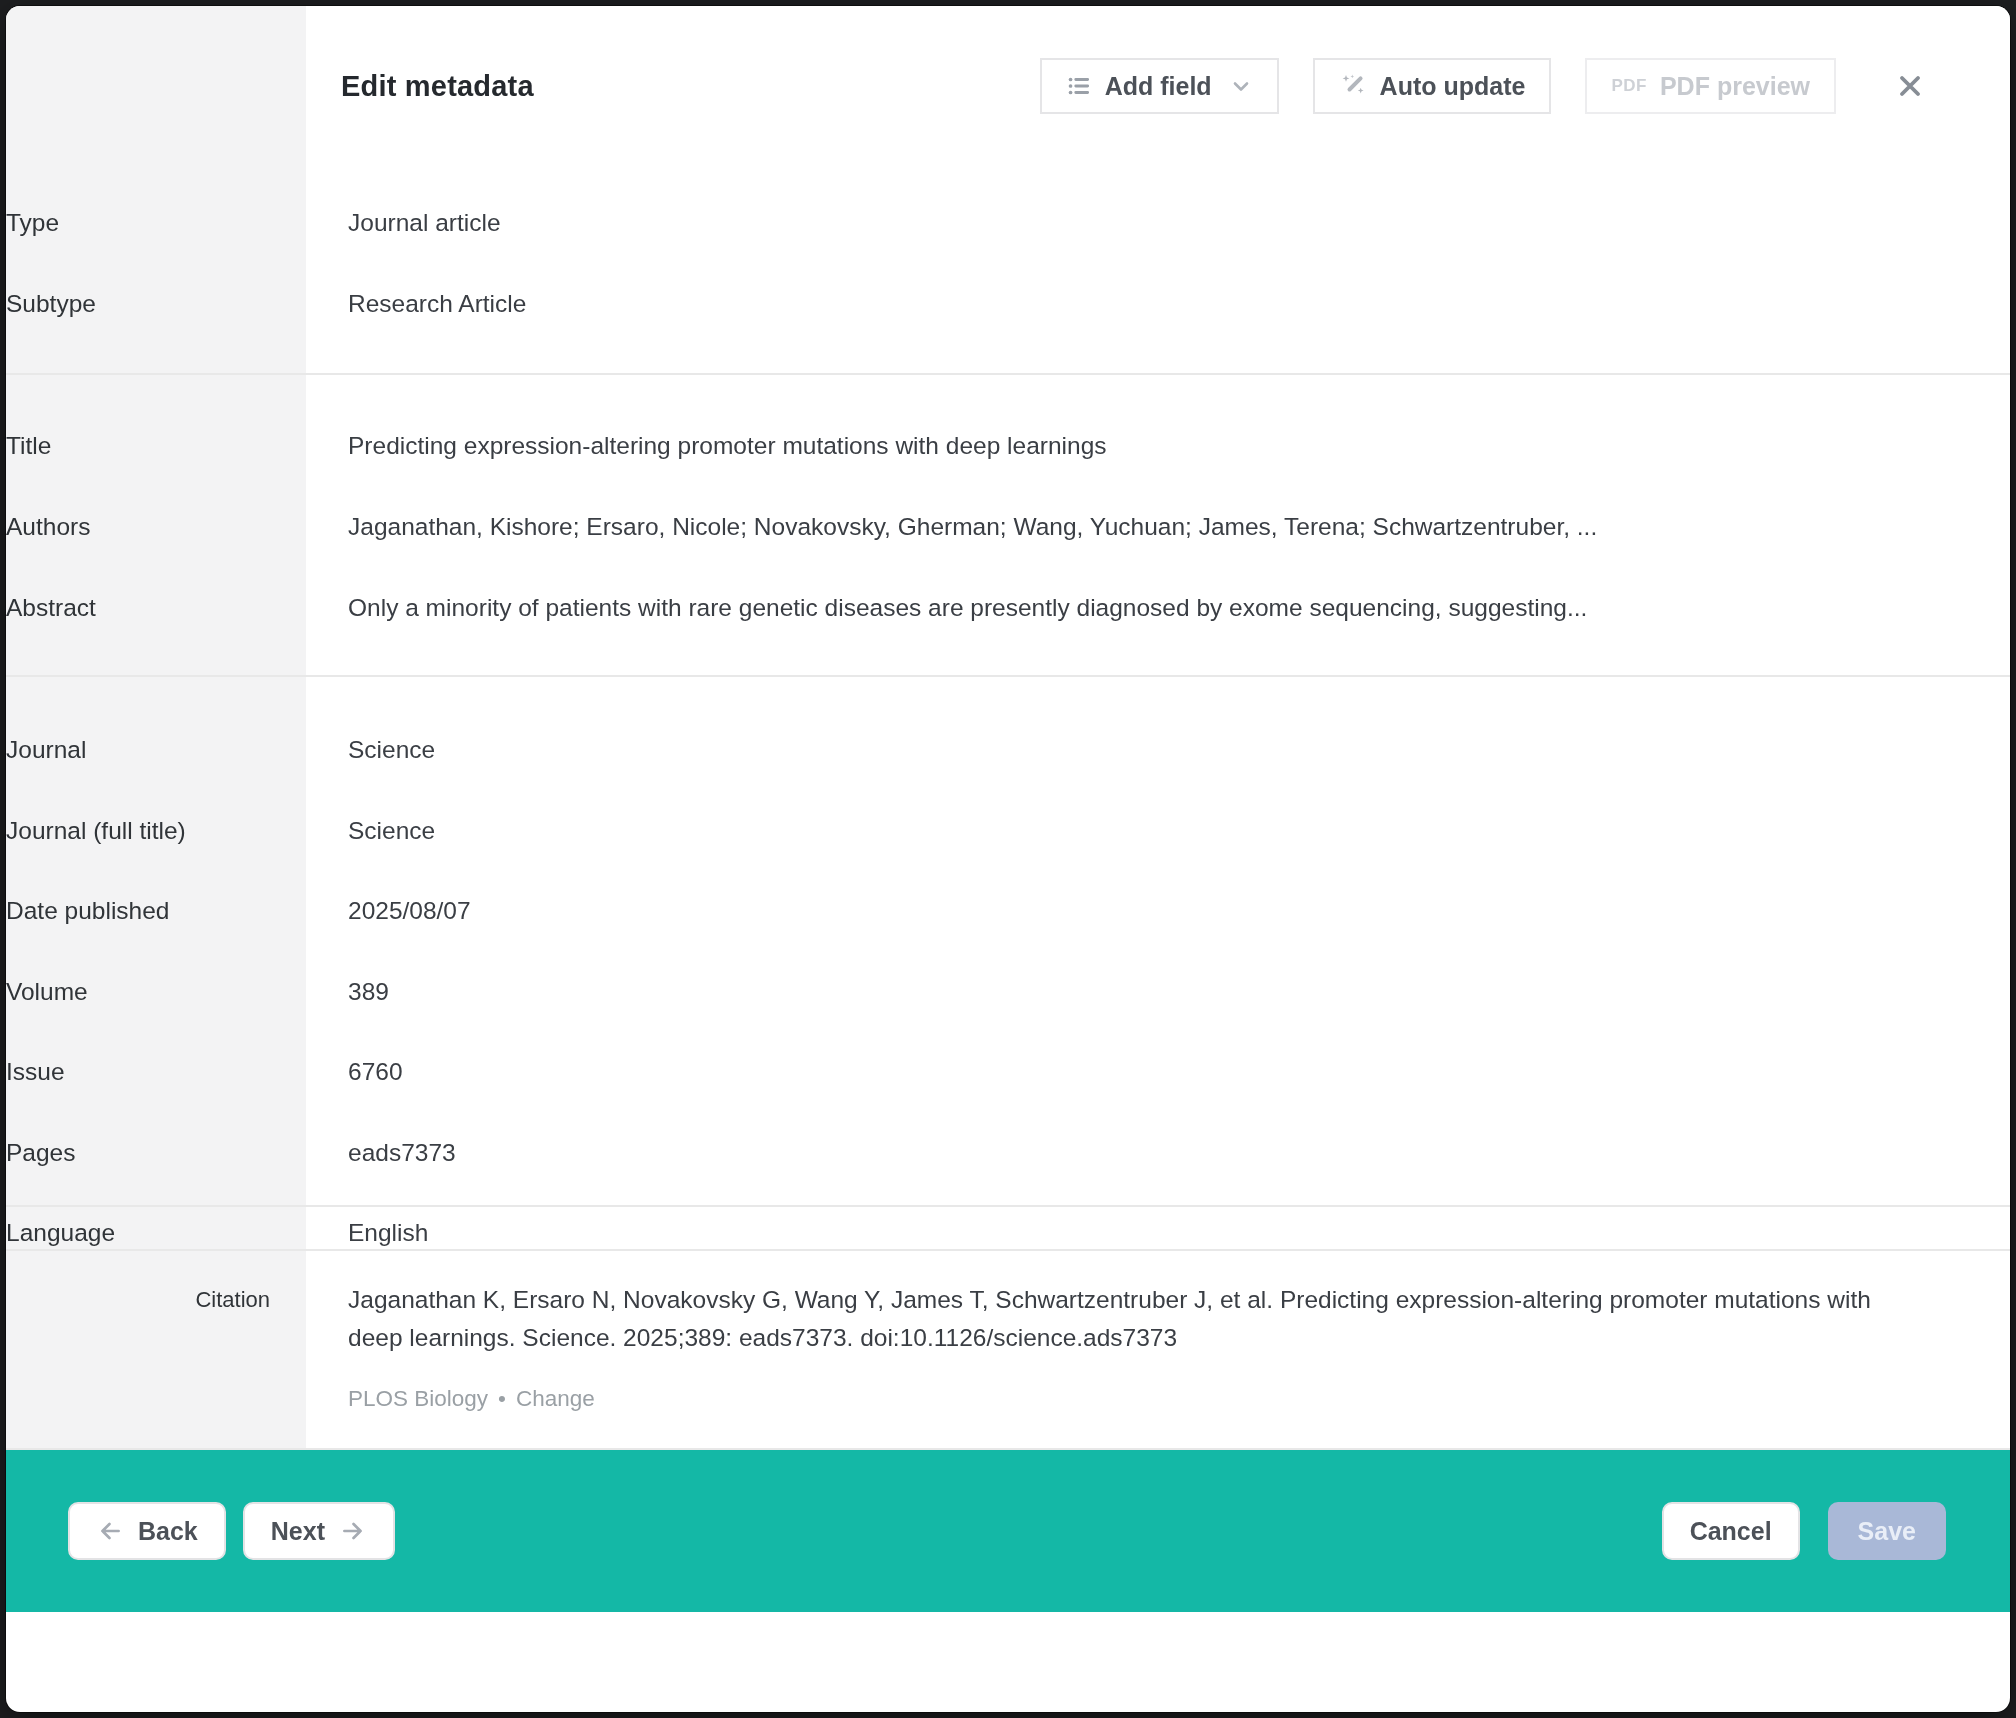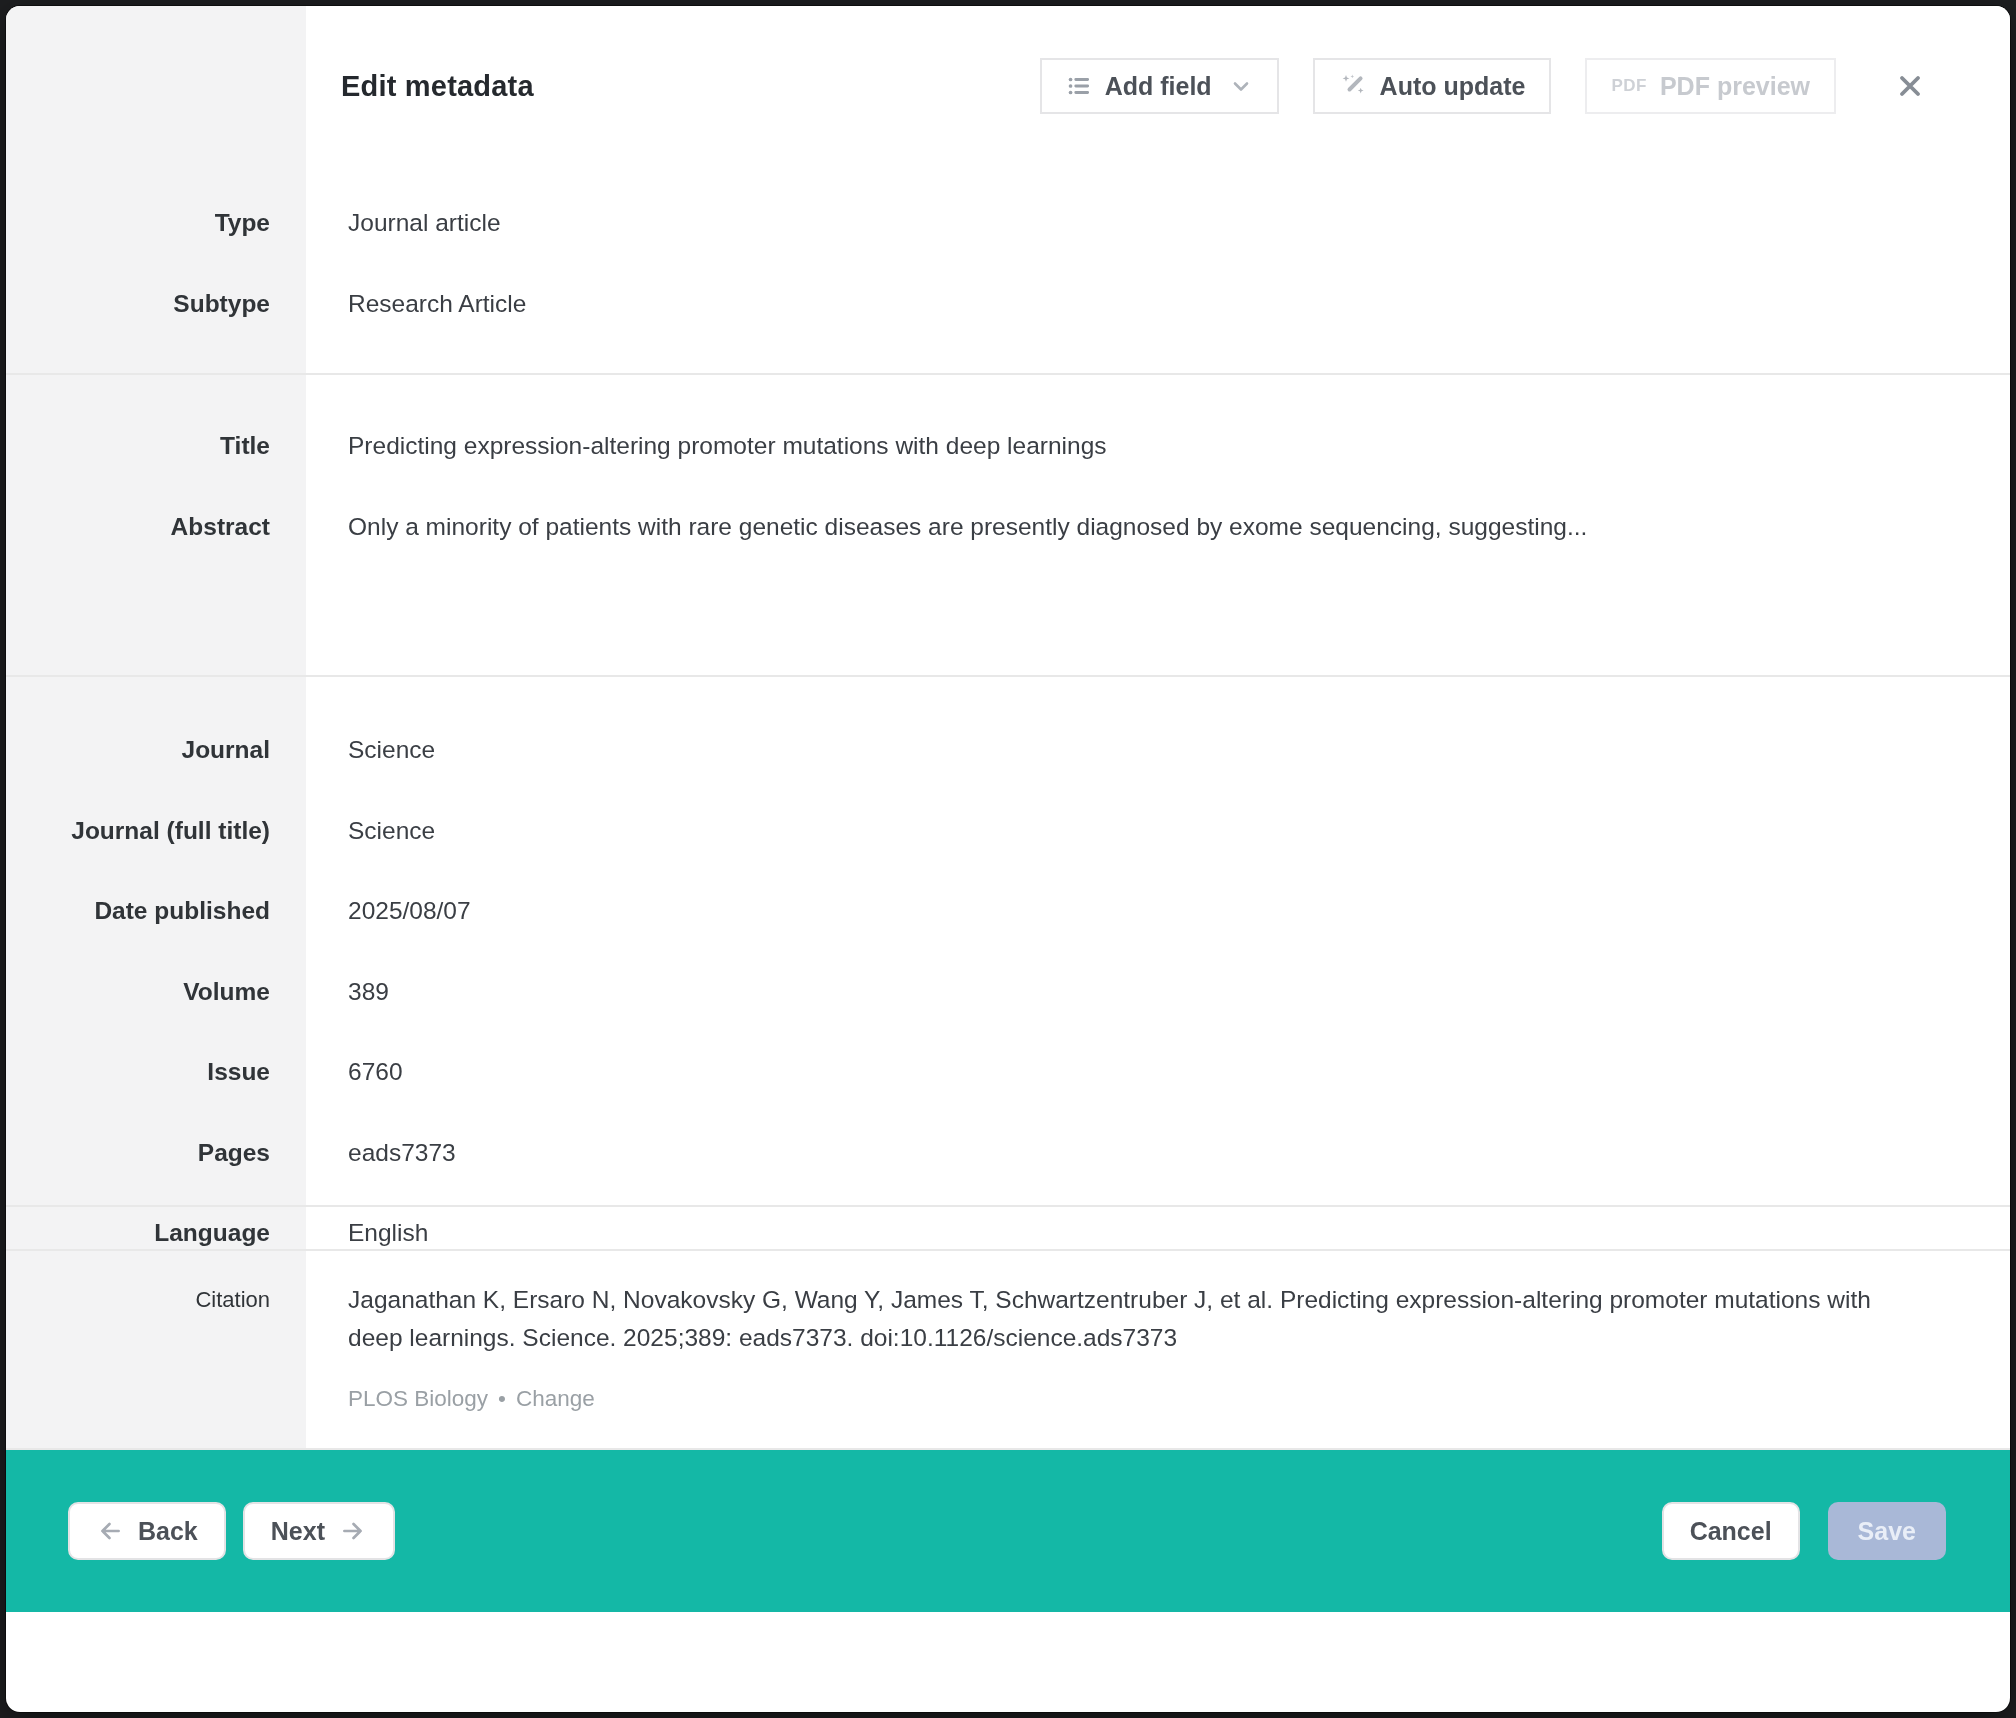--- a/index.html
+++ b/index.html
@@ -44,21 +44,21 @@
   .btn.disabled{border-color:#ededef;color:#c7cacf;cursor:default;}
   .pdf-badge{font-size:17px;font-weight:700;letter-spacing:.5px;color:#ced1d6;}
   .close-btn{
     margin-left:54px;width:40px;height:56px;display:flex;align-items:center;justify-content:center;
     background:none;border:none;cursor:pointer;padding:0;
   }
   
   .row{display:grid;grid-template-columns:300px 1fr;align-items:center;height:81px;}
   .sec-c .row{height:80.5px;}
   .row .lbl{
-    text-align:right;padding-right:36px;font-size:24.5px;font-weight:700;color:#303438;
+    text-align:left;padding-right:36px;font-size:24.5px;font-weight:400;color:#303438;
   }
   .row .val{
     padding-left:42px;padding-right:80px;font-size:24.5px;color:#3a3e44;
     white-space:nowrap;overflow:hidden;
   }
   
   .cit-grid{display:grid;grid-template-columns:300px 1fr;padding-top:30px;}
   .cit-grid .lbl{
     text-align:right;padding-right:36px;font-size:22px;font-weight:400;color:#303438;line-height:38px;
   }
@@ -149,20 +149,24 @@
       <div class="val">Research Article</div>
     </div>
   </div>
 
   <div class="section sec-b">
     <div class="row">
       <div class="lbl">Title</div>
       <div class="val">Predicting expression-altering promoter mutations with deep learnings</div>
     </div>
     <div class="row">
+      <div class="lbl">Authors</div>
+      <div class="val">Jaganathan, Kishore; Ersaro, Nicole; Novakovsky, Gherman; Wang, Yuchuan; James, Terena; Schwartzentruber, ...</div>
+    </div>
+    <div class="row">
       <div class="lbl">Abstract</div>
       <div class="val">Only a minority of patients with rare genetic diseases are presently diagnosed by exome sequencing, suggesting...</div>
     </div>
   </div>
 
   <div class="section sec-c">
     <div class="row">
       <div class="lbl">Journal</div>
       <div class="val">Science</div>
     </div>

